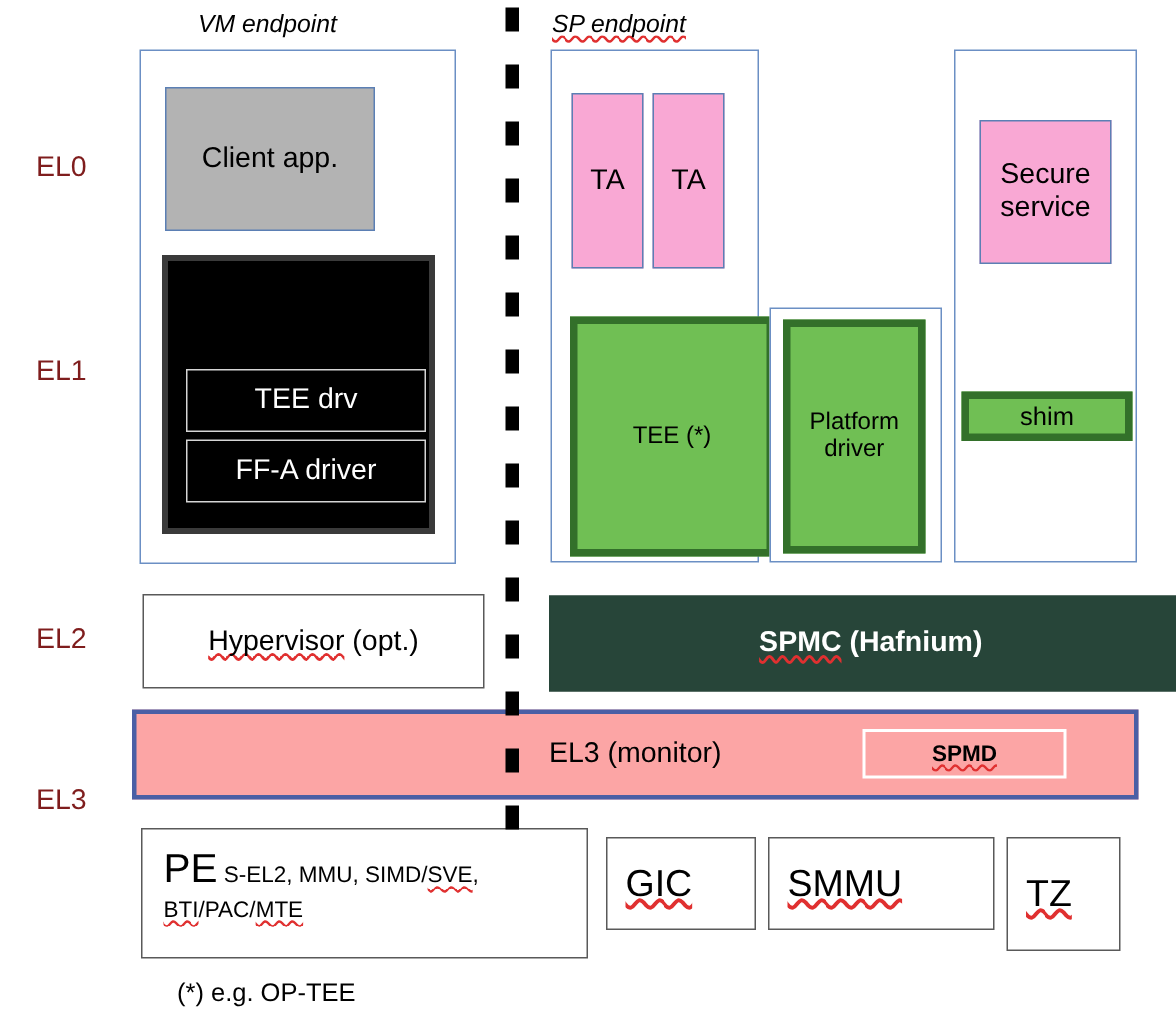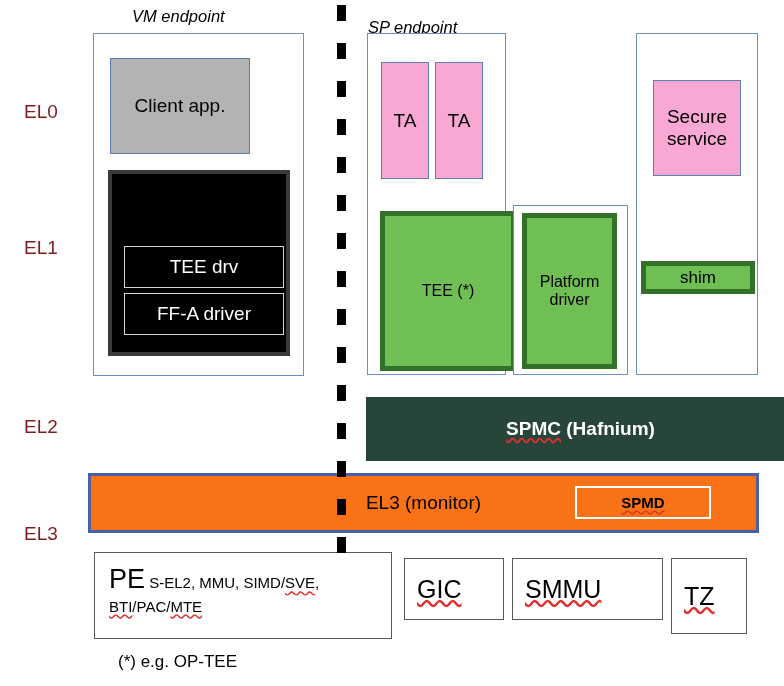--- a/index.html
+++ b/index.html
@@ -102,21 +102,21 @@
   .spmc {
     background: #274539;
     border: 1px solid #274539;
     color: #ffffff;
     font-weight: bold;
     font-size: 19px;
   }
 
   
   .el3-bar {
-    background: #f97316;
+    background: #fca5a5;
     border: 3px solid #4a5fa5;
     font-size: 19px;
     color: #000;
   }
   .spmd {
     border: 2px solid #ffffff;
     background: transparent;
     color: #000;
     font-weight: bold;
     font-size: 15px;
@@ -158,21 +158,21 @@
   }
 </style>
 </head>
 <body>
 
 <div id="diagram">
 
   <div class="abs endpoint-title" style="left:132px; top:7px;">
     <span>VM endpoint</span>
   </div>
-  <div class="abs endpoint-title" style="left:368px; top:18px;">
+  <div class="abs endpoint-title" style="left:368px; top:7px;">
     <span class="spell">SP endpoint</span>
   </div>
 
   <div class="abs el-label" style="left:24px; top:101px;">EL0</div>
   <div class="abs el-label" style="left:24px; top:237px;">EL1</div>
   <div class="abs el-label" style="left:24px; top:416px;">EL2</div>
   <div class="abs el-label" style="left:24px; top:491px;margin-top:32px;">EL3</div>
 
   <div class="abs container-box" style="left:93px; top:33px; width:211px; height:343px;"></div>
 
@@ -208,20 +208,23 @@
   </div>
 
   <div class="abs container-box" style="left:636px; top:33px; width:122px; height:342px;"></div>
   <div class="abs cell green-thin" style="left:653px; top:80px; width:88px; height:96px;">
     <span>Secure service</span>
   </div>
   <div class="abs cell green-thick" style="left:641px; top:261px; width:114px; height:33px; font-size:17px;">
     <span>shim</span>
   </div>
 
+  <div class="abs cell plain-box hypervisor" style="left:95px; top:396px; width:228px; height:63px;">
+    <span><span class="spell" style="text-decoration-color:#e03030;">Hypervisor</span> (opt.)</span>
+  </div>
 
   <div class="abs cell spmc" style="left:366px; top:397px; width:429px; height:64px;">
     <span><span class="spell">SPMC</span> (Hafnium)</span>
   </div>
 
   <div class="abs cell el3-bar" style="left:88px; top:473px; width:671px; height:60px;">
     <span>EL3 (monitor)</span>
   </div>
   <div class="abs cell spmd" style="left:575px; top:486px; width:136px; height:33px;">
     <span class="spell">SPMD</span>

